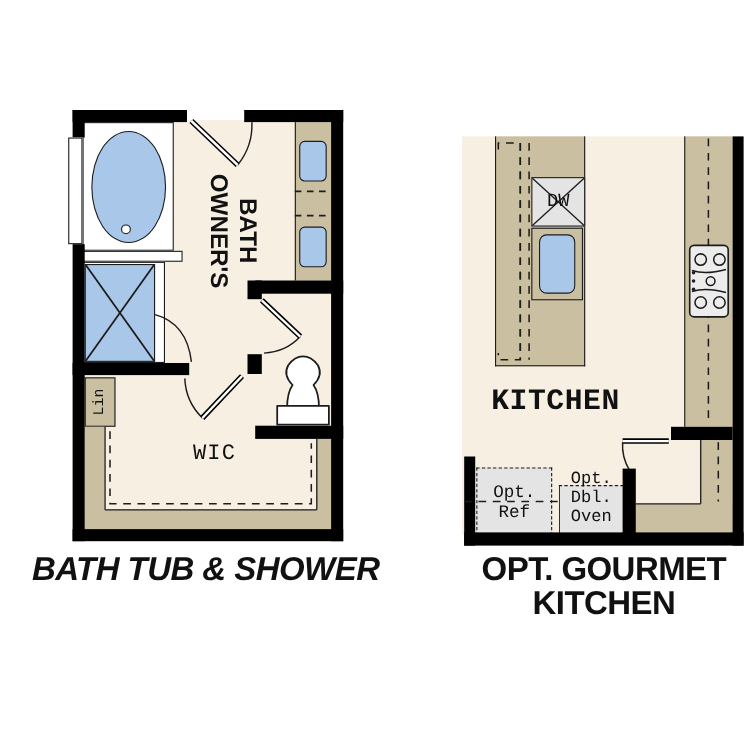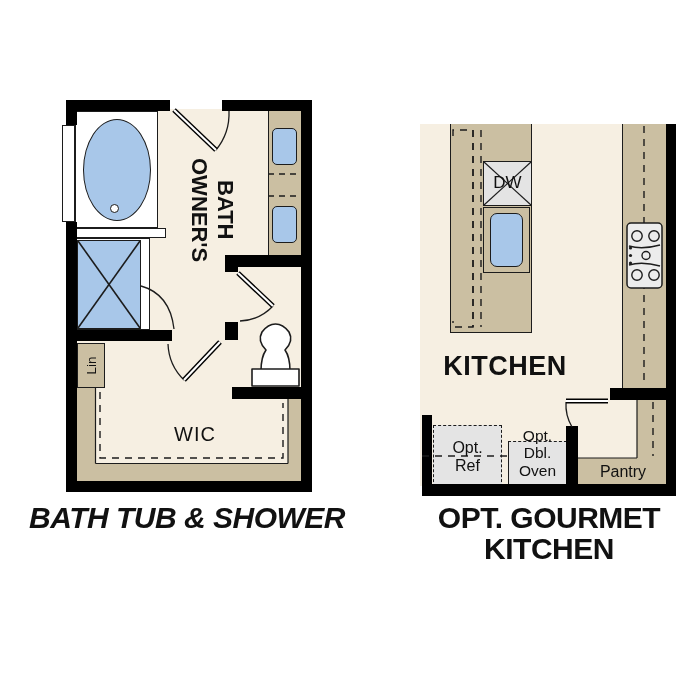--- a/index.html
+++ b/index.html
@@ -6,21 +6,21 @@
   .stage{position:relative;width:687px;height:687px;background:#fff;overflow:hidden;
          font-family:"Liberation Sans",sans-serif;color:var(--text);}
   .abs{position:absolute;}
   .wall{position:absolute;background:var(--wall);}
   .floor{position:absolute;background:var(--floor);}
   .tan{position:absolute;background:var(--cabinet);}
   .whitebox{position:absolute;background:var(--white);border:1.6px solid var(--line);box-sizing:border-box;}
   .bluebox{position:absolute;background:var(--fixture);border:1.6px solid var(--line);box-sizing:border-box;}
   .graybox{position:absolute;background:var(--appliance);box-sizing:border-box;}
   svg.overlay{position:absolute;left:0;top:0;pointer-events:none;}
-  .lbl{position:absolute;display:flex;align-items:center;justify-content:center;text-align:right;}
+  .lbl{position:absolute;display:flex;align-items:center;justify-content:center;text-align:right;font-family:Liberation Mono, monospace;}
   .caption{position:absolute;text-align:center;font-weight:bold;font-size:30px;line-height:1.04;letter-spacing:-0.5px;}
   .vtext{writing-mode:vertical-lr;text-orientation:mixed;font-weight:bold;font-size:22px;line-height:1.18;text-align:center;}
   .vtext span{display:block;}
 </style>
 </head>
 <body>
 
 <div class="stage">
 
   <div class="abs" style="left:62px;top:100px;width:250px;height:392px;">
@@ -103,21 +103,21 @@
       <g fill="var(--white)" stroke="var(--line)" stroke-width="1.6" stroke-linejoin="round">
         <path d="M199 271 Q199 257 204 250 Q195 241 200 232 Q206 224 213.5 224 Q221 224 227 232 Q232 241 223 250 Q228 257 228 271 Z"></path>
         <rect x="190" y="269" width="47" height="17"></rect>
       </g>
     </svg>
 
     <div class="vtext abs" style="left:124px;top:45px;height:130px;">
       <span>OWNER'S</span>
       <span>BATH</span>
     </div>
-    <div class="lbl" style="left:93px;top:322px;width:80px;height:24px;font-size:20px;letter-spacing:1px;">WIC</div>
+    <div class="lbl" style="left:93px;top:300px;width:80px;height:24px;font-size:20px;letter-spacing:1px;">WIC</div>
   </div>
 
   <div class="abs" style="left:420px;top:124px;width:256px;height:372px;">
 
     <div class="floor" style="left:0;top:0;width:246px;height:362px;"></div>
 
     <div class="tan" style="left:30px;top:0;width:82px;height:209px;border:1.5px solid var(--line);border-top:none;box-sizing:border-box;"></div>
     <div class="graybox" style="left:63px;top:37px;width:49px;height:45px;border:1.5px solid var(--line);"></div>
     <div class="abs" style="left:63px;top:83px;width:47px;height:66px;border:1.5px solid var(--line);box-sizing:border-box;"></div>
     <div class="bluebox" style="left:70px;top:89px;width:33px;height:54px;border-radius:7px;"></div>
@@ -190,21 +190,20 @@
     <div class="lbl" style="left:63px;top:44px;width:49px;height:30px;font-size:17px;">DW</div>
     <div class="lbl" style="left:13px;top:307px;width:69px;height:52px;font-size:16px;line-height:1.15;flex-direction:column;">
       <span>Opt.</span>
       <span>Ref</span>
     </div>
     <div class="lbl" style="left:88px;top:295px;width:59px;height:68px;font-size:15.5px;line-height:1.12;flex-direction:column;">
       <span>Opt.</span>
       <span>Dbl.</span>
       <span>Oven</span>
     </div>
-    <div class="lbl" style="left:160px;top:337px;width:86px;height:22px;font-size:16px;">Pantry</div>
   </div>
 
   <div class="caption" style="left:6px;top:502px;width:362px;">
     <span style="display:block;font-style:italic;">BATH TUB &amp; SHOWER</span>
   </div>
   <div class="caption" style="left:406px;top:502px;width:286px;">
     <span style="display:block;">OPT. GOURMET</span>
     <span style="display:block;">KITCHEN</span>
   </div>
 

